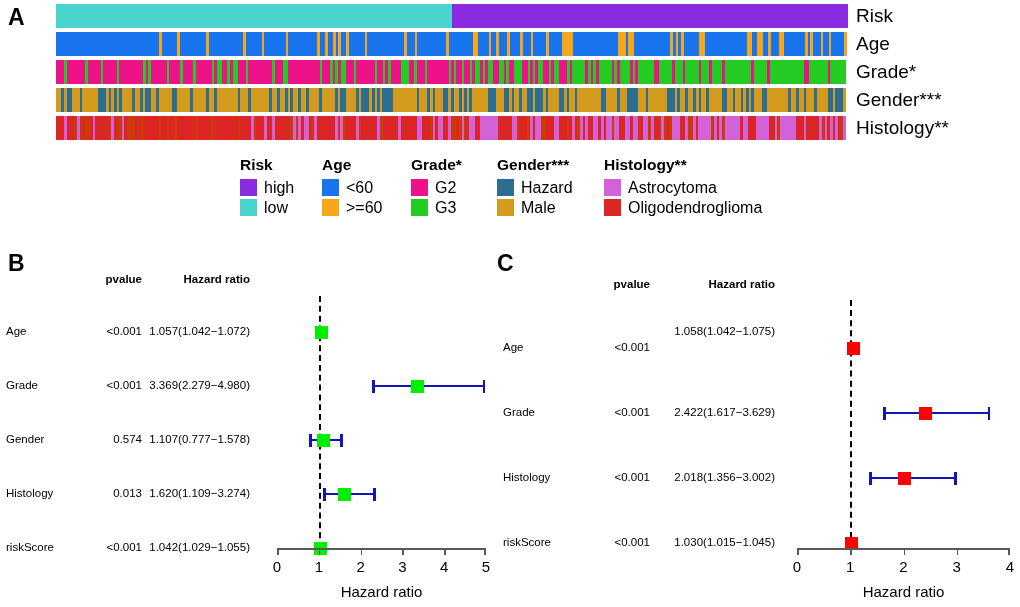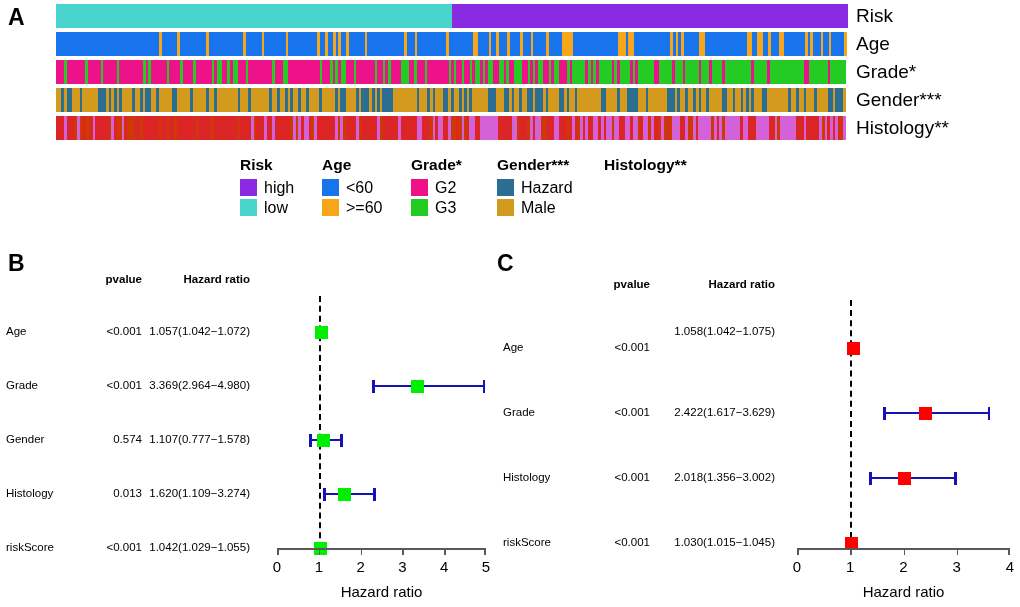--- a/index.html
+++ b/index.html
@@ -701,36 +701,44 @@
           <span class="legend-swatch" style="background: rgb(44, 110, 145);"></span>
           <span class="legend-text">Hazard</span>
         </div>
         <div class="legend-item">
           <span class="legend-swatch" style="background: rgb(212, 154, 30);"></span>
           <span class="legend-text">Male</span>
         </div>
       </div>
       <div class="legend-group" style="left: 604px;">
         <div class="legend-title">Histology**</div>
+        <div class="legend-item">
+          <span class="legend-swatch" style="background: rgb(211, 97, 216);"></span>
+          <span class="legend-text">Astrocytoma</span>
+        </div>
+        <div class="legend-item">
+          <span class="legend-swatch" style="background: rgb(220, 38, 38);"></span>
+          <span class="legend-text">Oligodendroglioma</span>
+        </div>
       </div>
     </div>
 
   <div class="panel-letter" style="left:8px; top:252px;">B</div>
   <div id="forest-b" class="forest">
       <div class="fr-text fr-head" style="left: 142px; top: 274px; transform: translateX(-100%);">pvalue</div>
       <div class="fr-text fr-head" style="left: 250px; top: 274px; transform: translateX(-100%);">Hazard ratio</div>
       <div class="ref-line" style="left: 318.8px; top: 296px; height: 252px;"></div>
       <div class="fr-text" style="left: 6px; top: 326px;">Age</div>
       <div class="fr-text" style="left: 142px; top: 326px; transform: translateX(-100%);">&lt;0.001</div>
       <div class="fr-text" style="left: 250px; top: 326px; transform: translateX(-100%);">1.057(1.042−1.072)</div>
       <div class="ci-bar" style="left: 320.556px; width: 1.254px; top: 330.7px; background: rgb(20, 20, 180);"></div>
       <div class="est-box" style="left: 314.683px; top: 325.5px; background: rgb(0, 238, 0);"></div>
       <div class="fr-text" style="left: 6px; top: 380px;">Grade</div>
       <div class="fr-text" style="left: 142px; top: 380px; transform: translateX(-100%);">&lt;0.001</div>
-      <div class="fr-text" style="left: 250px; top: 380px; transform: translateX(-100%);">3.369(2.964−4.980)</div>
+      <div class="fr-text" style="left: 250px; top: 380px; transform: translateX(-100%);">3.369(2.279−4.980)</div>
       <div class="ci-bar" style="left: 372.262px; width: 112.902px; top: 384.7px; background: rgb(20, 20, 180);"></div>
       <div class="ci-cap" style="left: 372.262px; top: 379.5px; background: rgb(20, 20, 180);"></div>
       <div class="ci-cap" style="left: 482.564px; top: 379.5px; background: rgb(20, 20, 180);"></div>
       <div class="est-box" style="left: 411.324px; top: 379.5px; background: rgb(0, 238, 0);"></div>
       <div class="fr-text" style="left: 6px; top: 434px;">Gender</div>
       <div class="fr-text" style="left: 142px; top: 434px; transform: translateX(-100%);">0.574</div>
       <div class="fr-text" style="left: 250px; top: 434px; transform: translateX(-100%);">1.107(0.777−1.578)</div>
       <div class="ci-bar" style="left: 309.479px; width: 33.4818px; top: 438.7px; background: rgb(20, 20, 180);"></div>
       <div class="ci-cap" style="left: 309.479px; top: 433.5px; background: rgb(20, 20, 180);"></div>
       <div class="ci-cap" style="left: 340.36px; top: 433.5px; background: rgb(20, 20, 180);"></div>

